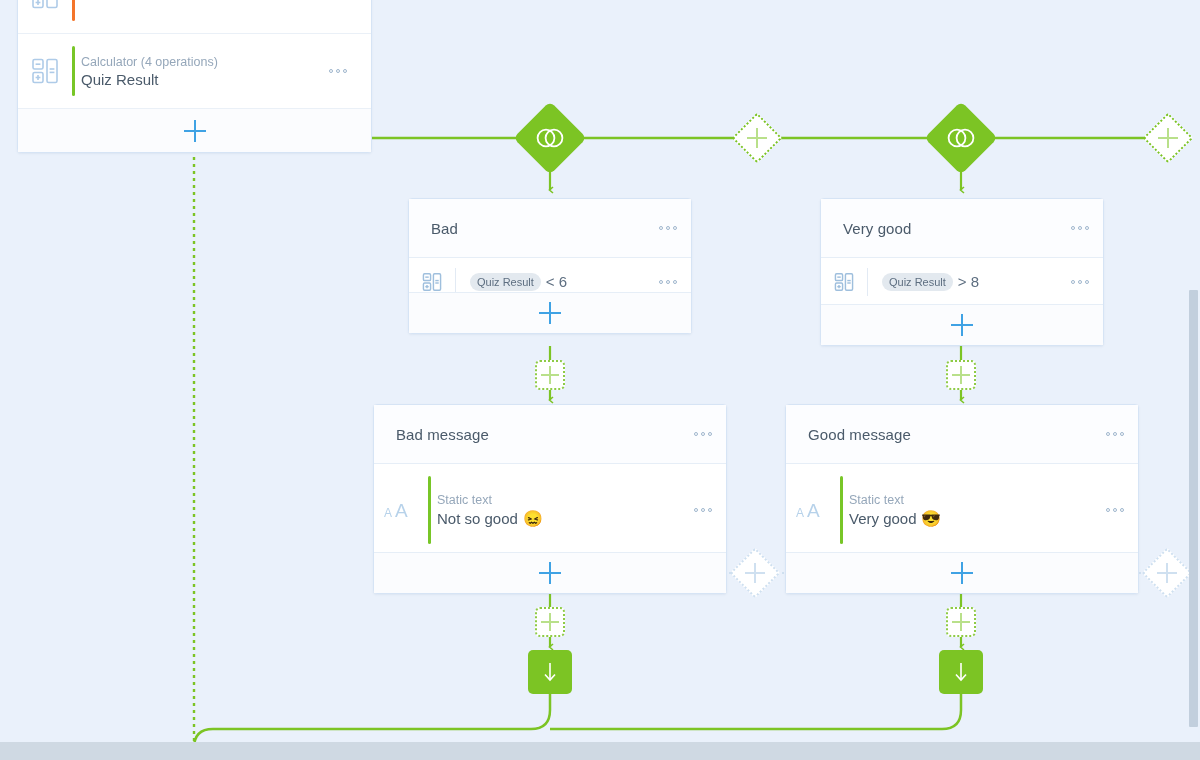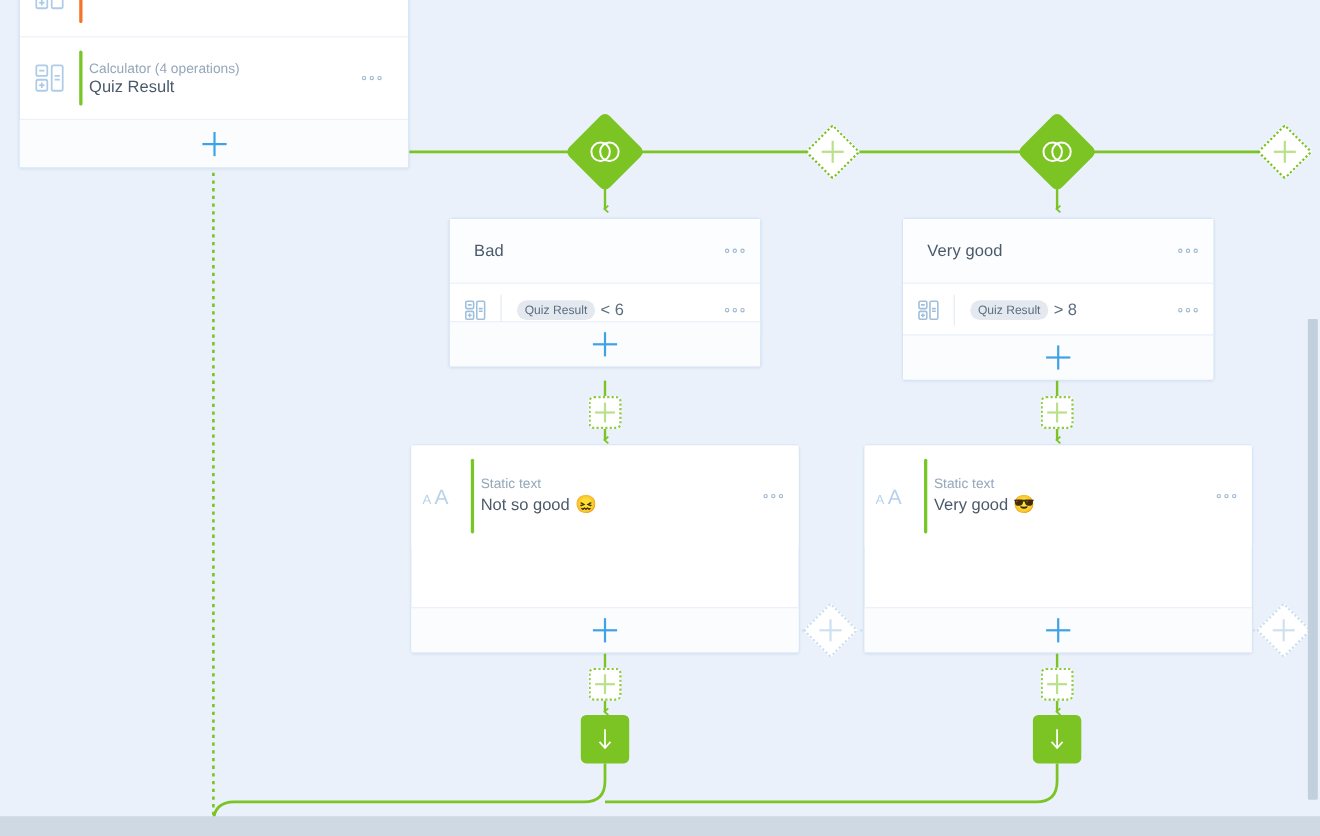--- a/index.html
+++ b/index.html
@@ -438,20 +438,28 @@
   </div>
 
   <div class="sq-add" style="left:535px; top:360px;">
     <span class="pl"></span>
   </div>
   <div class="sq-add" style="left:946px; top:360px;">
     <span class="pl"></span>
   </div>
 
   <div class="card" style="left:373px; top:404px; width:354px; height:190px;">
+    <div class="card-head">
+      <span class="card-title">Bad message</span>
+      <span class="dots">
+          <i></i>
+          <i></i>
+          <i></i>
+        </span>
+    </div>
     <div class="row tall">
       <div class="row-icon">
         <svg class="aa-icon" viewBox="0 0 34 22">
           <text x="0" y="18" font-family="Liberation Sans, sans-serif" font-size="12" fill="#b7d2ea">A</text>
           <text x="11" y="18" font-family="Liberation Sans, sans-serif" font-size="19" fill="#b7d2ea">A</text>
         </svg>
       </div>
       <div class="accent green"></div>
       <div class="row-body">
         <div class="row-sub">Static text</div>
@@ -465,20 +473,28 @@
           <i></i>
           <i></i>
         </span>
     </div>
     <div class="card-foot">
       <span class="plus-blue"></span>
     </div>
   </div>
 
   <div class="card" style="left:785px; top:404px; width:354px; height:190px;">
+    <div class="card-head">
+      <span class="card-title">Good message</span>
+      <span class="dots">
+          <i></i>
+          <i></i>
+          <i></i>
+        </span>
+    </div>
     <div class="row tall">
       <div class="row-icon">
         <svg class="aa-icon" viewBox="0 0 34 22">
           <text x="0" y="18" font-family="Liberation Sans, sans-serif" font-size="12" fill="#b7d2ea">A</text>
           <text x="11" y="18" font-family="Liberation Sans, sans-serif" font-size="19" fill="#b7d2ea">A</text>
         </svg>
       </div>
       <div class="accent green"></div>
       <div class="row-body">
         <div class="row-sub">Static text</div>

